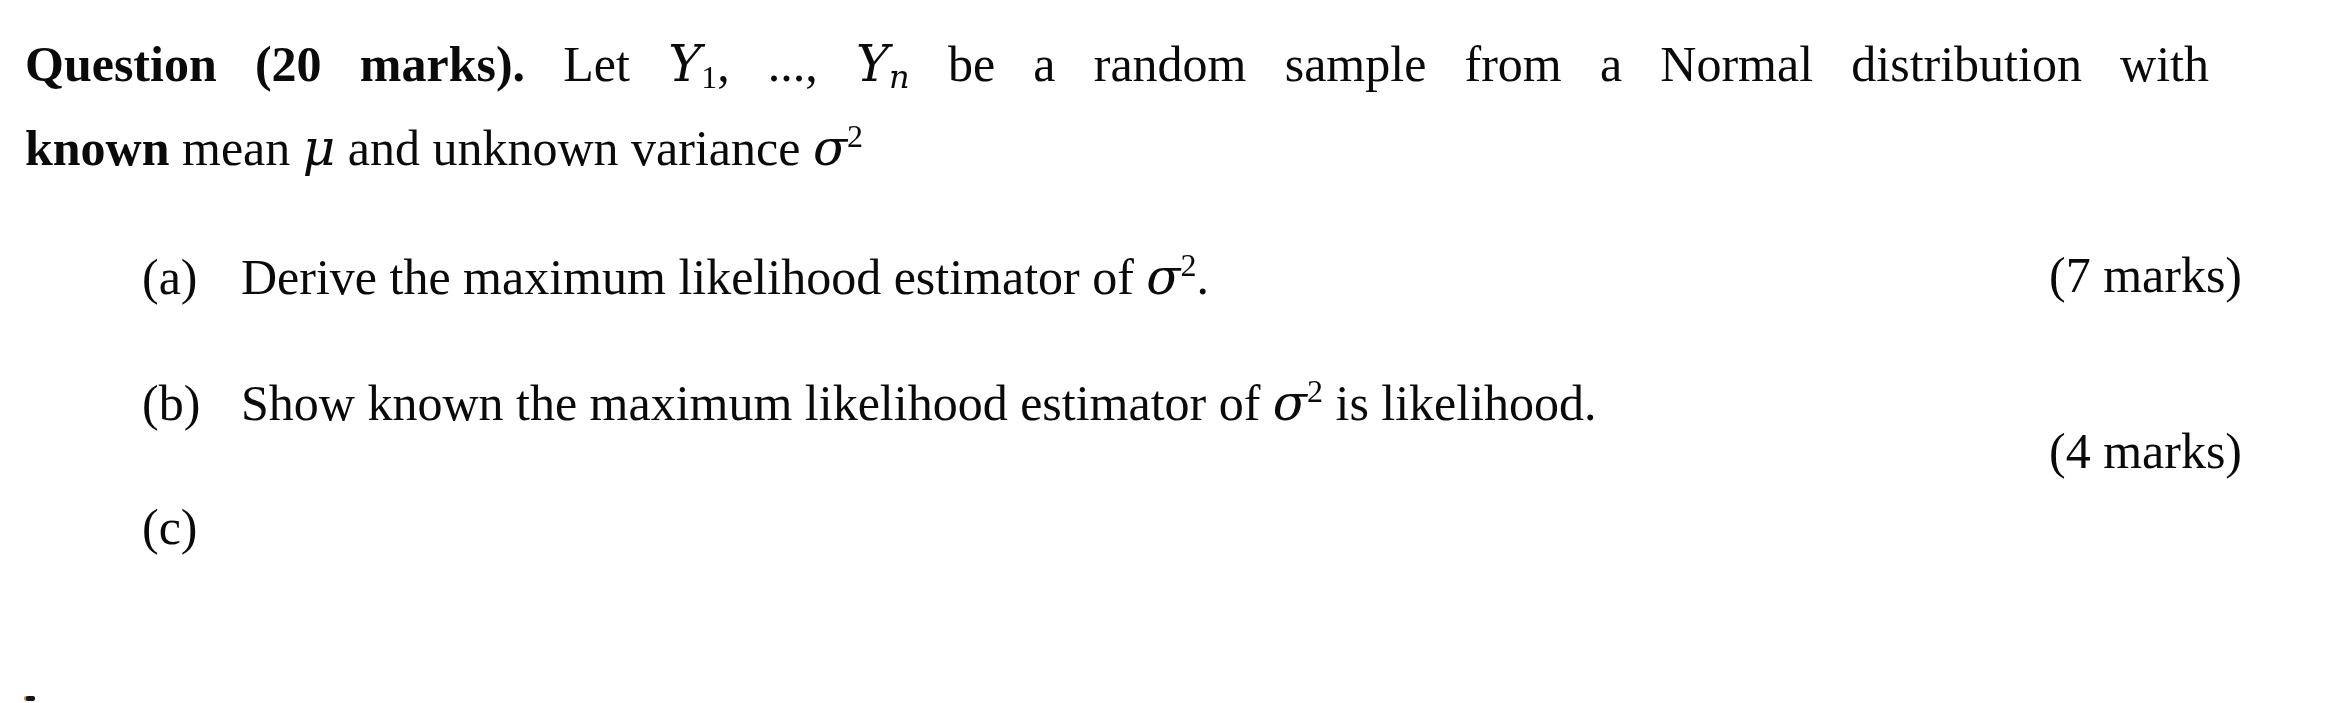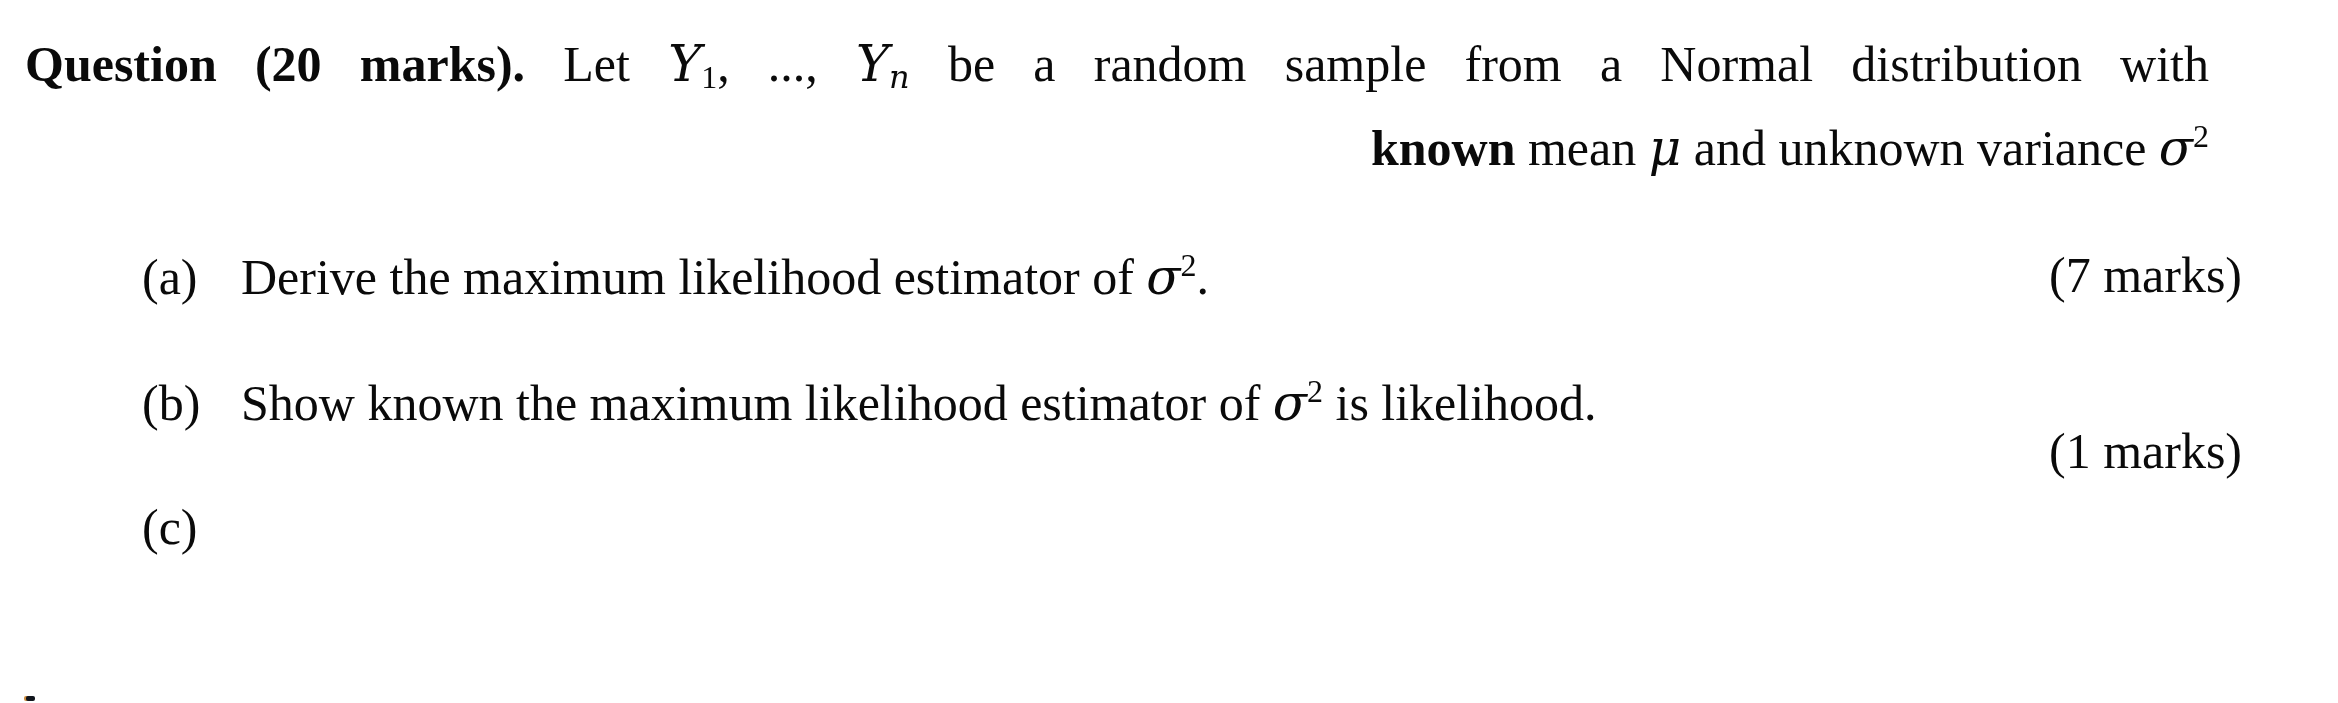--- a/index.html
+++ b/index.html
@@ -13,21 +13,21 @@
     font-family: "Liberation Serif", serif;
     font-size: 50px;
     overflow: hidden;
   }
   .content {
     position: absolute;
     left: 25px;
     right: 53px;
     top: 25px;
   }
-  .para .line { line-height: 78px; white-space: nowrap; text-align: right; }
+  .para .line { line-height: 78px; white-space: nowrap; }
   .para .line.j { white-space: normal; }
   .j { text-align: justify; text-align-last: justify; }
 
   .item {
     position: relative;
     margin-left: 117px;   
     padding-left: 0;
   }
   .item .line { line-height: 68px; }
   .item-label {
@@ -88,20 +88,20 @@
     <div class="item item-b">
       <span class="item-label">(b)</span>
       <div class="item-body">
         <div class="line"><span>Show known the maximum likelihood estimator of </span><span class="m">σ</span><span class="sup">2</span><span> is likelihood.</span></div>
       </div>
     </div>
 
     <div class="item item-c">
       <span class="item-label">(c)</span>
       <div class="item-body">
-        <span class="marks">(1 marks)</span>
+        <span class="marks">(4 marks)</span>
       </div>
     </div>
 
   </div>
 
   <div class="speck"></div>
 </div>
 
 </body></html>

